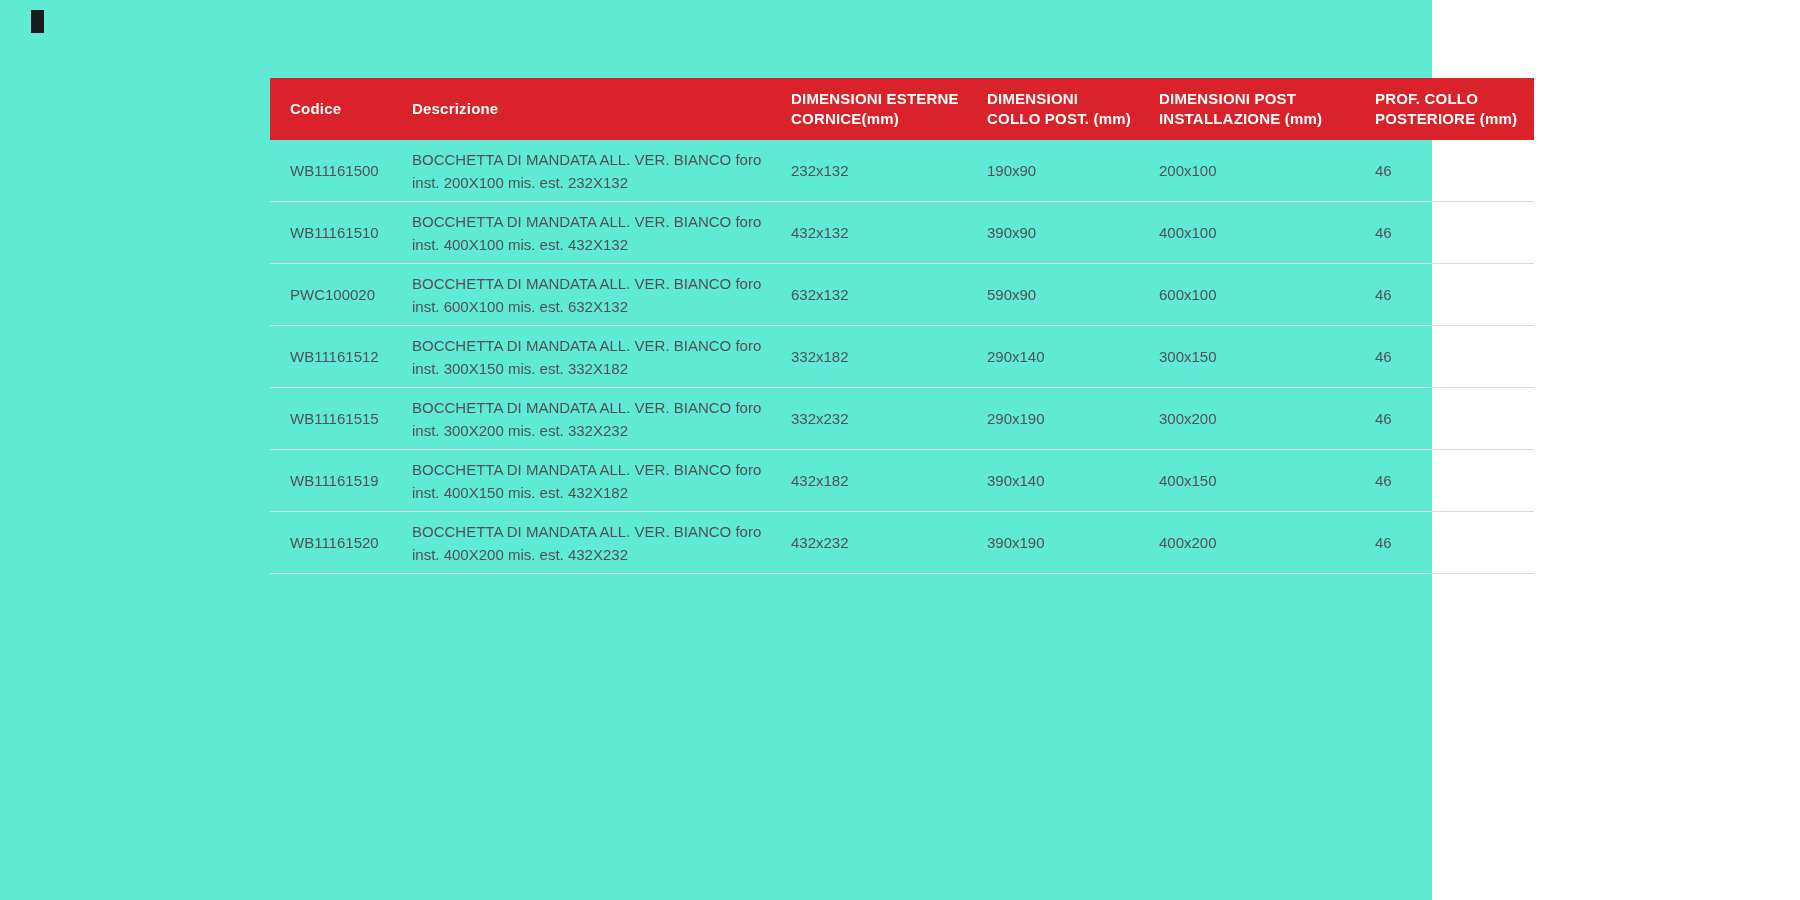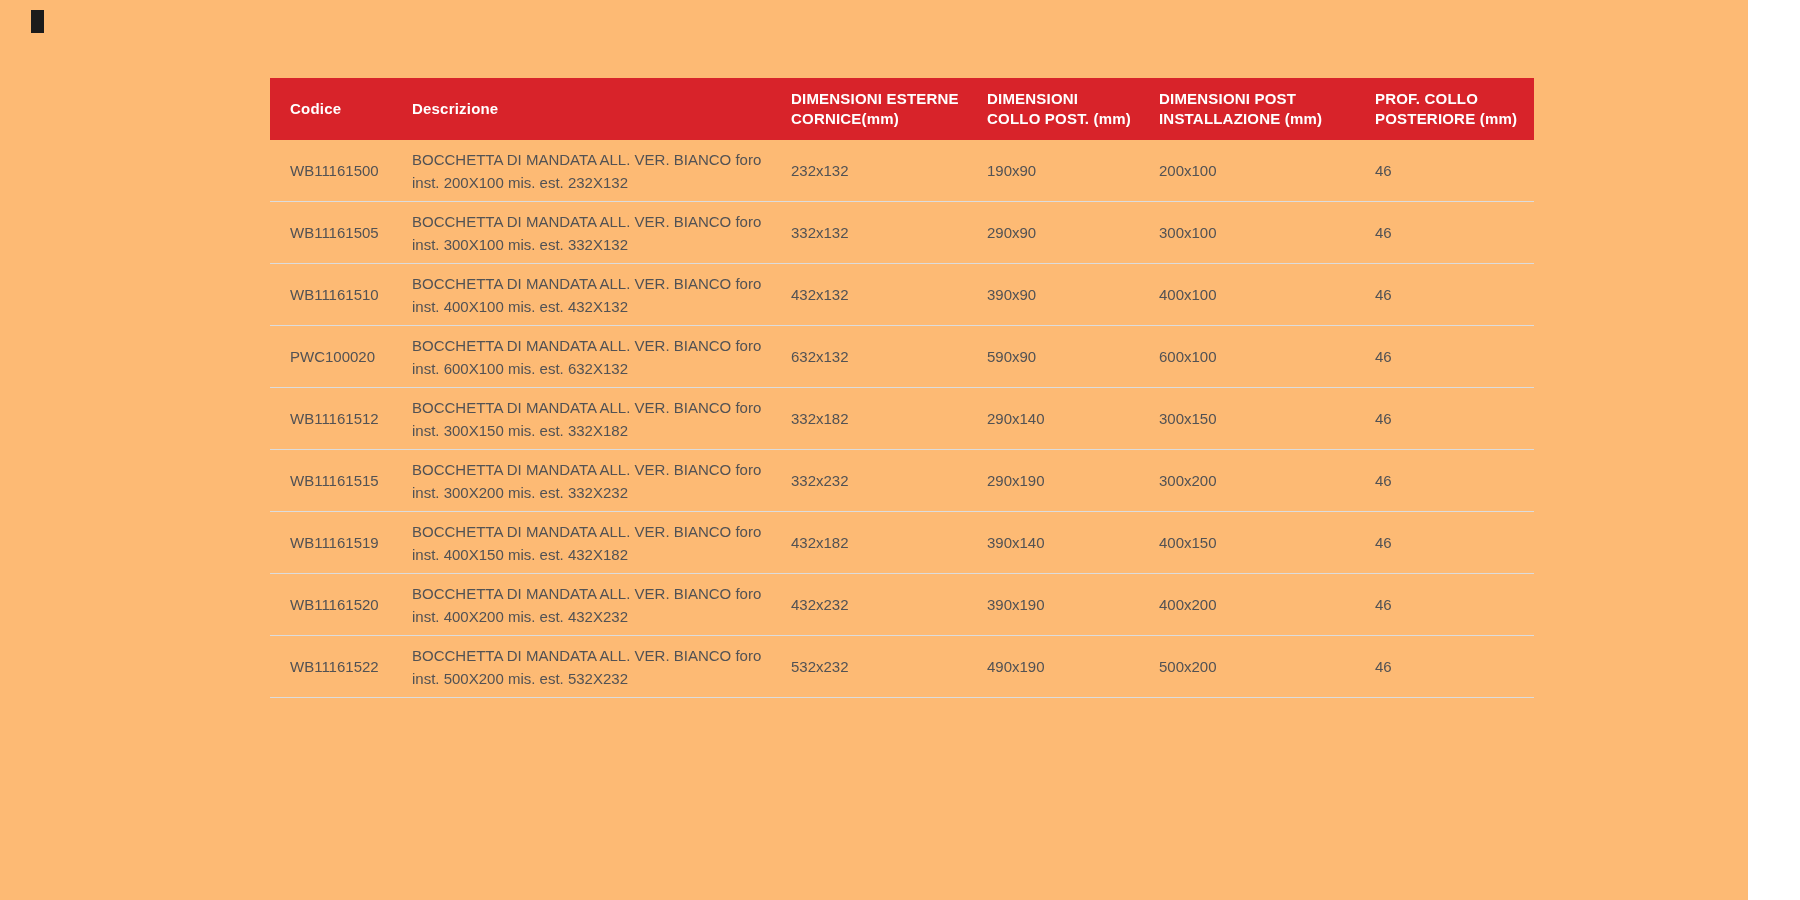--- a/index.html
+++ b/index.html
@@ -6,23 +6,23 @@
     margin: 0;
     padding: 0;
     width: 1800px;
     height: 900px;
     background: #ffffff;
     overflow: hidden;
     font-family: "Liberation Sans", sans-serif;
   }
   .page {
     position: relative;
-    width: 1748px;
+    width: 1432px;
     height: 900px;
-    background: #fdba74;
+    background: #5eead4;
     text-decoration: underline;
   }
   .corner-mark {
     position: absolute;
     left: 31px;
     top: 10px;
     width: 13px;
     height: 23px;
     background: #1b1b1b;
   }
@@ -97,29 +97,20 @@
           <tr>
             <td class="col-codice">WB11161500</td>
             <td class="col-descrizione">BOCCHETTA DI MANDATA ALL. VER. BIANCO foro
 inst. 200X100 mis. est. 232X132</td>
             <td class="col-dim_esterne">232x132</td>
             <td class="col-dim_collo">190x90</td>
             <td class="col-dim_foro">200x100</td>
             <td class="col-prof_collo">46</td>
           </tr>
           <tr>
-            <td class="col-codice">WB11161505</td>
-            <td class="col-descrizione">BOCCHETTA DI MANDATA ALL. VER. BIANCO foro
-inst. 300X100 mis. est. 332X132</td>
-            <td class="col-dim_esterne">332x132</td>
-            <td class="col-dim_collo">290x90</td>
-            <td class="col-dim_foro">300x100</td>
-            <td class="col-prof_collo">46</td>
-          </tr>
-          <tr>
             <td class="col-codice">WB11161510</td>
             <td class="col-descrizione">BOCCHETTA DI MANDATA ALL. VER. BIANCO foro
 inst. 400X100 mis. est. 432X132</td>
             <td class="col-dim_esterne">432x132</td>
             <td class="col-dim_collo">390x90</td>
             <td class="col-dim_foro">400x100</td>
             <td class="col-prof_collo">46</td>
           </tr>
           <tr>
             <td class="col-codice">PWC100020</td>
@@ -159,25 +150,16 @@
           </tr>
           <tr>
             <td class="col-codice">WB11161520</td>
             <td class="col-descrizione">BOCCHETTA DI MANDATA ALL. VER. BIANCO foro
 inst. 400X200 mis. est. 432X232</td>
             <td class="col-dim_esterne">432x232</td>
             <td class="col-dim_collo">390x190</td>
             <td class="col-dim_foro">400x200</td>
             <td class="col-prof_collo">46</td>
           </tr>
-          <tr>
-            <td class="col-codice">WB11161522</td>
-            <td class="col-descrizione">BOCCHETTA DI MANDATA ALL. VER. BIANCO foro
-inst. 500X200 mis. est. 532X232</td>
-            <td class="col-dim_esterne">532x232</td>
-            <td class="col-dim_collo">490x190</td>
-            <td class="col-dim_foro">500x200</td>
-            <td class="col-prof_collo">46</td>
-          </tr>
         </tbody>
     </table>
   </div>
 </div>
 
 </body></html>

